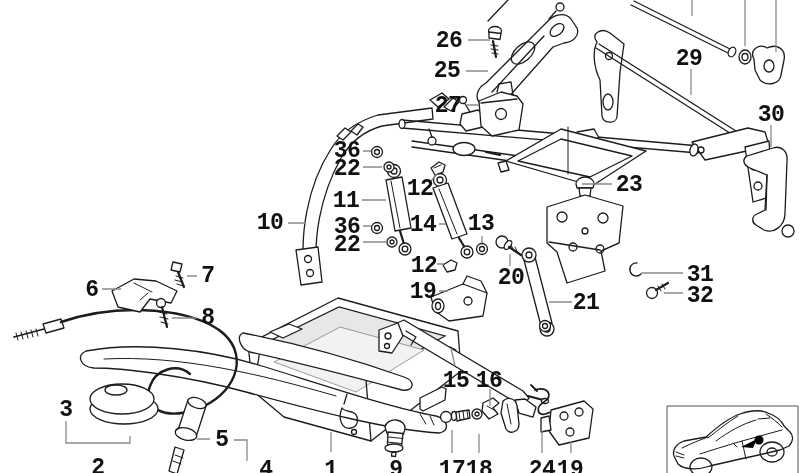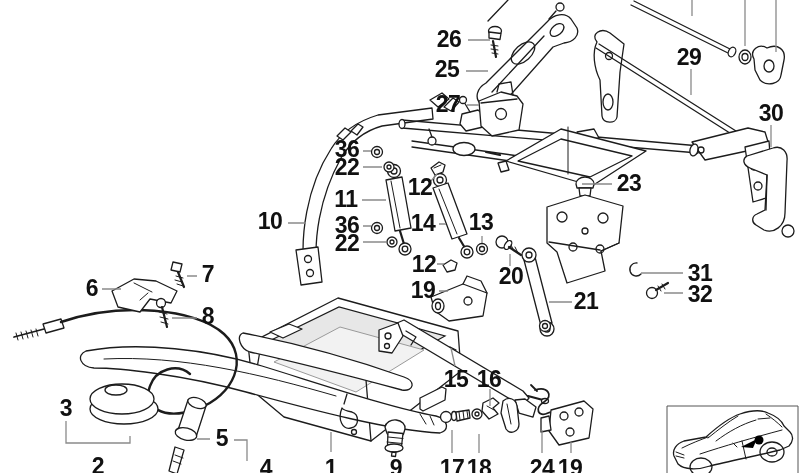--- a/index.html
+++ b/index.html
@@ -1,16 +1,16 @@
 <!DOCTYPE html>
 <html style="--line: #1c1c1c; --leader: #8a8a8a; --background: #ffffff; --interior-shade: #e7e7e7;"><head>
 <meta charset="utf-8">
 <style>
   html,body{margin:0;padding:0;background:#fff;}
-  .stage{position:relative;width:799px;height:473px;background:var(--background,#fff);overflow:hidden;font-family:Liberation Sans, sans-serif;}
+  .stage{position:relative;width:799px;height:473px;background:var(--background,#fff);overflow:hidden;font-family:Liberation Mono, monospace;}
   svg{display:block;}
   .p{fill:#fff;stroke:var(--line,#1c1c1c);stroke-width:1.3;stroke-linejoin:round;stroke-linecap:round;}
   .s{fill:none;stroke:var(--line,#1c1c1c);stroke-width:1.3;stroke-linejoin:round;stroke-linecap:round;}
   .shade{fill:var(--interior-shade,#e7e7e7);stroke:var(--line,#1c1c1c);stroke-width:1.2;}
   .floor{fill:#f2f2f2;stroke:#9a9a9a;stroke-width:1;}
   .leader{fill:none;stroke:var(--leader,#8a8a8a);stroke-width:1.3;}
   .callout{font-weight:bold;font-size:23px;fill:#111;text-anchor:middle;letter-spacing:-0.5px;}
   .thin{stroke-width:1;}
   .w2{stroke-width:2.2;}
 </style>

